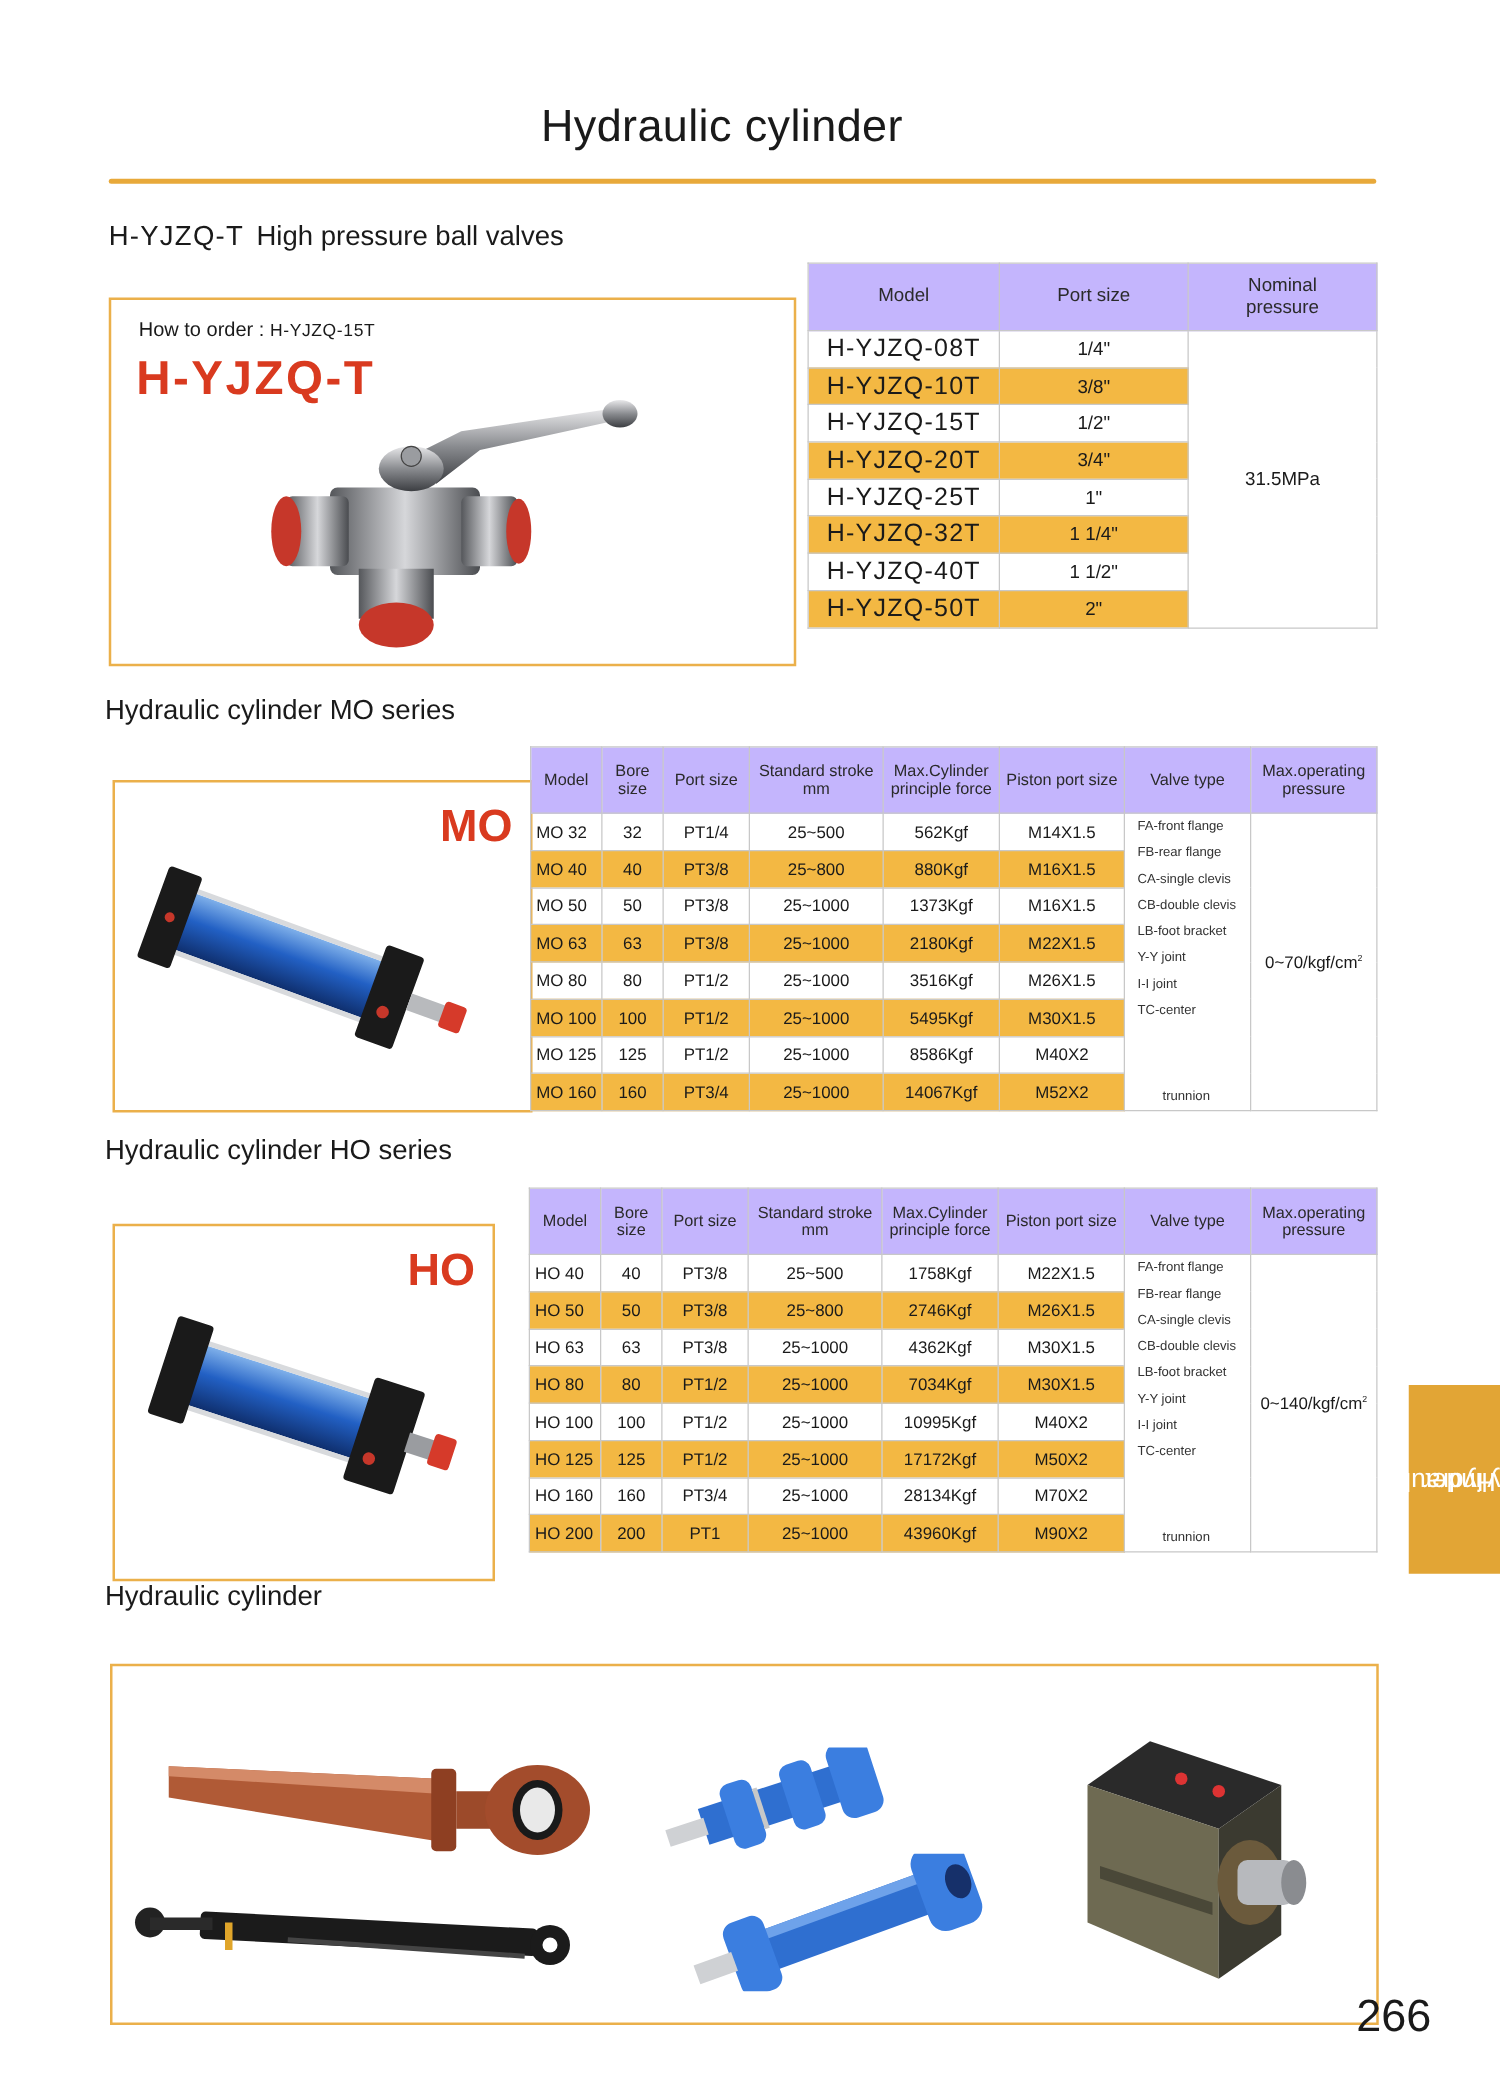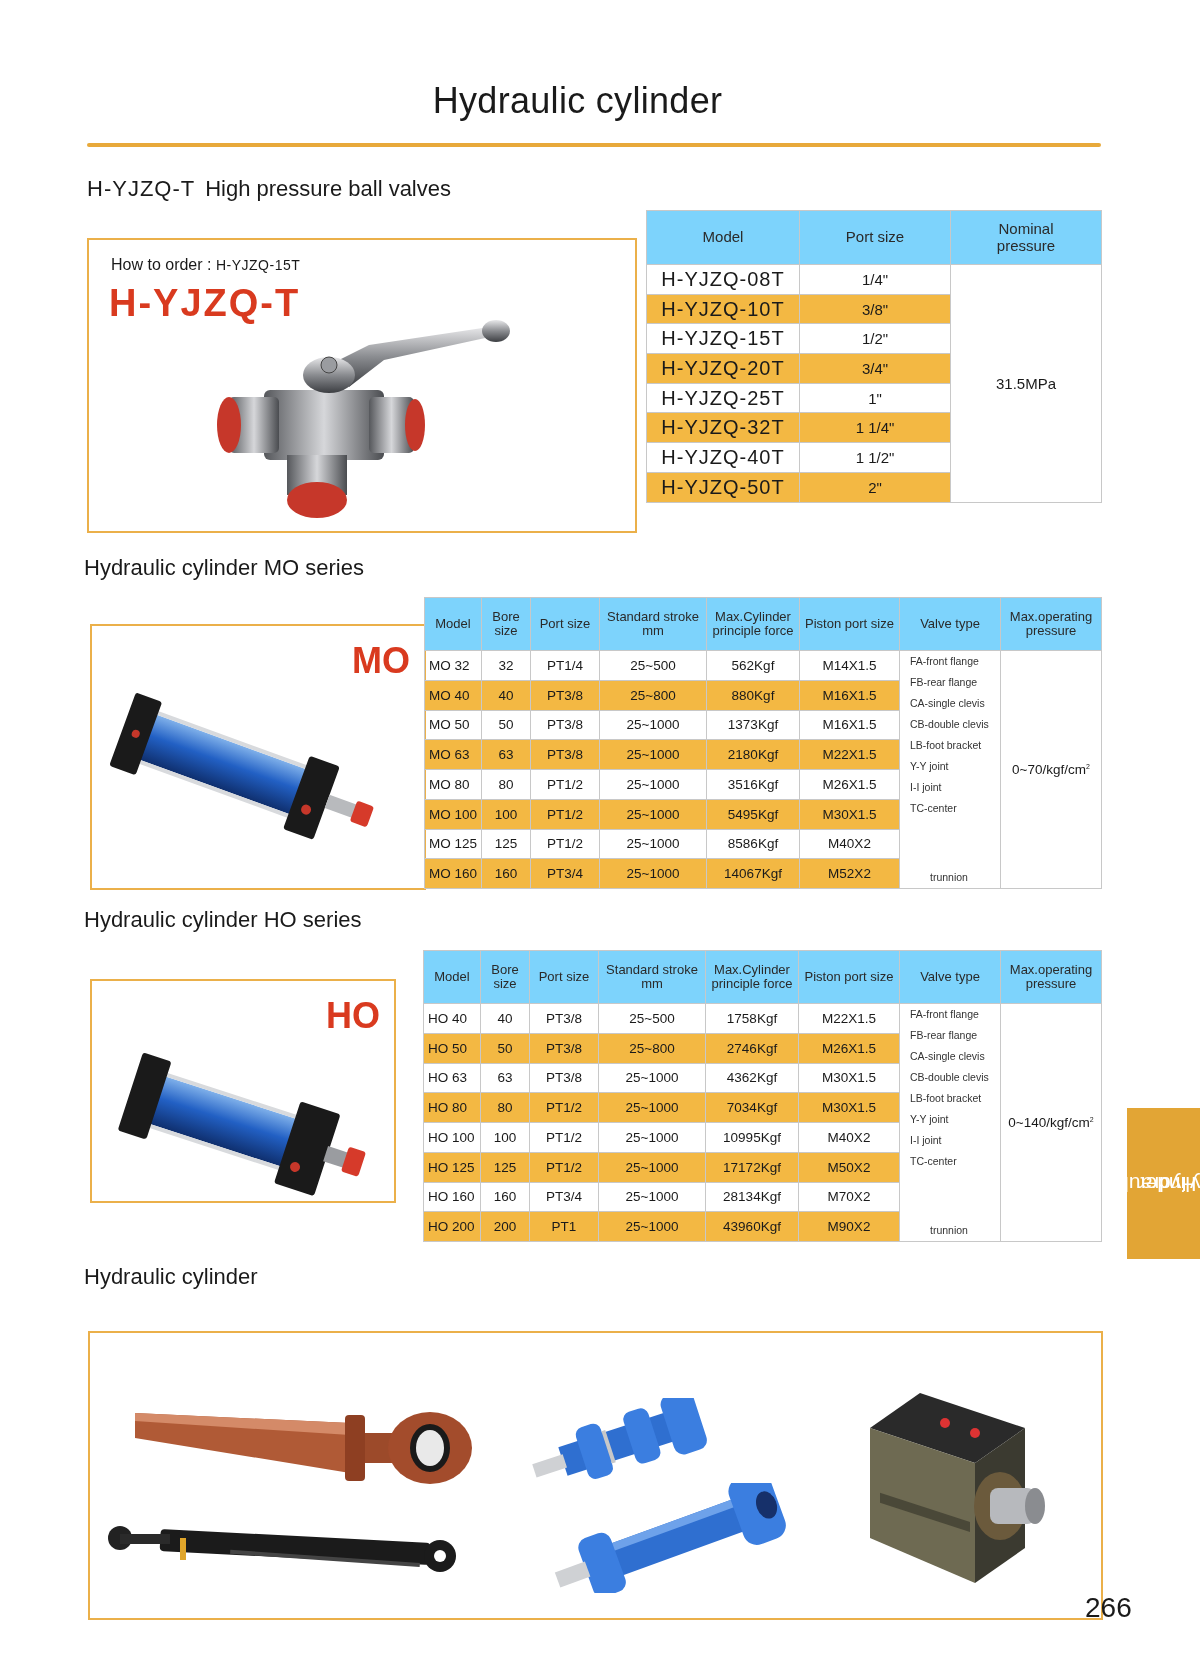--- a/index.html
+++ b/index.html
@@ -15,41 +15,41 @@
   .img-box { position: absolute; border: 2px solid #EBB04A; background: #fff; overflow: hidden; margin-top: 31px; }
 
   
   .order-line { position: absolute; left: 22px; top: 16px; font-size: 16px; }
   .order-line .code { font-size: 14px; letter-spacing: 0.5px; }
   .valve-brand { position: absolute; left: 20px; top: 42px; font-size: 38px; font-weight: bold; color: #D93A1F; letter-spacing: 2px; }
   .series-badge { position: absolute; right: 14px; top: 14px; font-size: 36px; font-weight: bold; color: #D93A1F; }
 
   table { border-collapse: collapse; position: absolute; table-layout: fixed; }
   td, th { border: 1px solid #c8c8c8; text-align: center; vertical-align: middle; font-weight: normal; }
-  th { background: #7dd3fc; color: #2a2a2a; line-height: 1.1; }
+  th { background: #c4b5fd; color: #2a2a2a; line-height: 1.1; }
   tr.alt td.hl { background: #F3B843; }
   td.note-cell { background: #fff; text-align: left; vertical-align: middle; }
 
   .valve-table th { height: 54px; font-size: 15px; }
   .valve-table td { height: 29.7px; font-size: 20px; letter-spacing: 1px; }
   .valve-table td.port { letter-spacing: 0; font-size: 15px; }
   .valve-table td.pressure { font-size: 15px; letter-spacing: 0; }
 
   .cyl-table th { height: 53px; font-size: 13px; }
   .cyl-table td { height: 26.5px; font-size: 13.5px; }
   .cyl-table td.model { text-align: left; padding-left: 4px; }
   .valve-types { list-style: none; padding-left: 10px; font-size: 10.5px; color: #333; line-height: 21px; }
   .valve-types li.indent { padding-left: 20px; margin-top: 48px; }
   .pressure-val { font-size: 13px; }
   .pressure-val sup { font-size: 7px; }
 
   .side-tab { position: absolute; left: 1127px; top: 1108px; width: 73px; height: 151px; background: #E2A535; display: flex; align-items: center; justify-content: center; }
   .side-tab span { display: block; transform: rotate(-90deg); color: #fff; font-size: 21px; line-height: 22px; text-align: center; white-space: nowrap; }
 
-  .page-number { position: absolute; left: 1085px; top: 1592px; font-size: 28px; color: #1a1a1a; }
+  .page-number { position: absolute; left: 1085px; top: 1592px; font-size: 36px; color: #1a1a1a; }
 </style>
 </head>
 <body>
 
 <h1 class="page-title">Hydraulic cylinder</h1>
 <div class="title-rule"></div>
 
 <div class="section-heading" style="left:87px; top:176px;">
   <span class="code">H-YJZQ-T</span><span>High pressure ball valves</span>
 </div>
@@ -263,21 +263,21 @@
         <td class="hl">PT3/4</td>
         <td class="hl">25~1000</td>
         <td class="hl">14067Kgf</td>
         <td class="hl">M52X2</td>
       </tr>
   </tbody>
 </table>
 
 <div class="section-heading" style="left:84px; top:907px;">Hydraulic cylinder HO series</div>
 
-<div class="img-box" style="left:90px; top:948px; width:306px; height:224px;padding-left:41px;">
+<div class="img-box" style="left:90px; top:948px; width:306px; height:286px;padding-left:41px;">
   <div class="series-badge">HO</div>
   <svg style="position:absolute; left:20px; top:60px;" width="270" height="190" viewBox="0 0 270 190">
     <defs>
       <linearGradient id="blue2" x1="0" y1="0" x2="0" y2="1">
         <stop offset="0" stop-color="#7fb0ea"></stop>
           <stop offset="0.45" stop-color="#2260c4"></stop>
           <stop offset="1" stop-color="#0f2f6e"></stop>
       </linearGradient>
     </defs>
     <g transform="rotate(18 130 95)">

